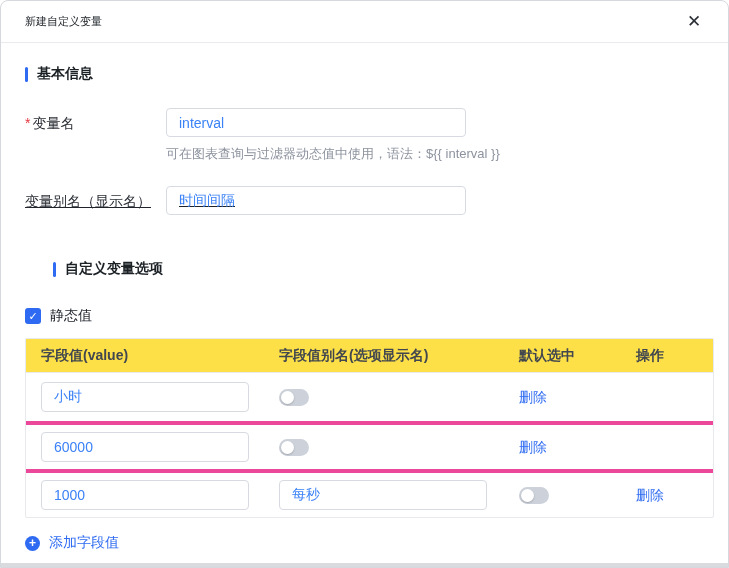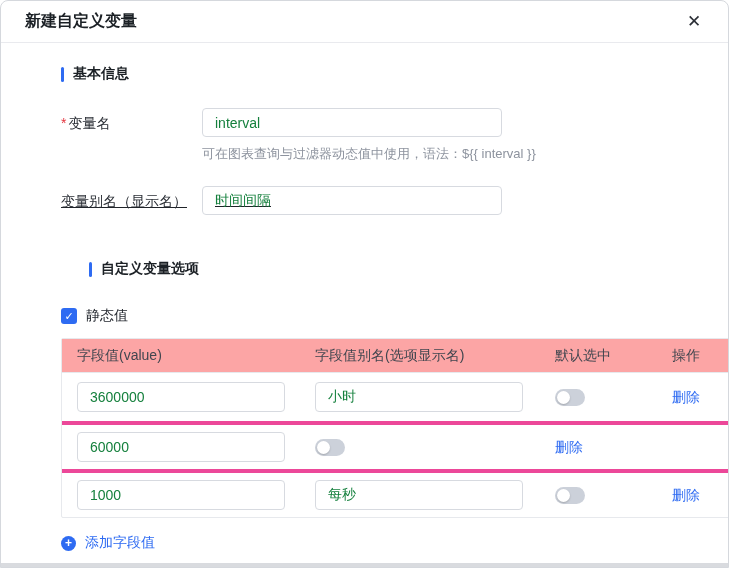--- a/index.html
+++ b/index.html
@@ -18,42 +18,42 @@
     border-radius: 8px 8px 0 0;
     overflow: hidden;
   }
   
   .dlg-header {
     height: 42px;
     display: flex; align-items: center;
     padding: 0 24px;
     border-bottom: 1px solid #e9eaee;
   }
-  .dlg-title { font-size: 16px; font-weight: 700; color: #1c2126; }
+  .dlg-title { font-size: 11px; font-weight: 400; color: #1c2126; }
   .dlg-close {
     margin-left: auto;
     width: 20px; height: 20px;
     display: flex; align-items: center; justify-content: center;
     font-size: 17px; color: #2b2f36; cursor: pointer; line-height: 1;
   }
-  .dlg-body { padding: 0 24px; margin-left: 36px; }
+  .dlg-body { padding: 0 24px; }
   
   .section-hd { display: flex; align-items: center; }
   .section-hd.first { margin-top: 22px; }
   .section-hd.second { margin-top: 44px; padding-left: 28px; }
   .section-bar { width: 3px; height: 15px; background: var(--accent); border-radius: 2px; }
   .section-label { margin-left: 9px; font-size: 14px; font-weight: 700; color: #1c2126; }
   
   .form-row { display: flex; align-items: flex-start; margin-top: 25px; }
   .form-label { width: 141px; flex: 0 0 141px; font-size: 14px; line-height: 30px; color: #2b2f36; }
   .req { color: #e5353e; margin-right: 2px; font-size: 14px; }
   .text-input {
     width: 300px; height: 29px;
     border: 1px solid #d7dae0; border-radius: 4px;
-    padding: 0 12px; font-size: 14px; color: #15803d;
+    padding: 0 12px; font-size: 14px; color: #3b82f6;
     font-family: "Liberation Sans", "DejaVu Sans", sans-serif;
     outline: none; background: #fff;
   }
   .help-text { margin: 8px 0 0 141px; font-size: 13px; color: #8d939e; }
   .form-row.alias { margin-top: 23px; text-decoration: underline; }
   
   .check-row { display: flex; align-items: center; margin-top: 29px; }
   .checkbox {
     width: 16px; height: 16px; border-radius: 3px;
     display: flex; align-items: center; justify-content: center;
@@ -63,23 +63,24 @@
   .check-label { margin-left: 9px; font-size: 14px; color: #23272e; }
   
   .value-table {
     margin-top: 13px;
     width: 689px;
     border: 1px solid #e7e9ed;
     border-radius: 2px;
   }
   .tbl-grid { display: grid; grid-template-columns: 238px 240px 117px 1fr; align-items: center; }
   .tbl-head {
-    background: #fca5a5;
+    background: #fde047;
     height: 34px;
     border-bottom: 1px solid #e7e9ed;
+    font-weight: bold;
   }
   .tbl-head .cell { font-size: 14px; color: #41464f; }
   .cell { padding-left: 15px; }
   .tbl-row { height: 48px; }
   .tbl-row + .tbl-row { border-top: 4px solid #ec4899; }
   .tbl-row .text-input { width: 208px; height: 30px; }
   
   .toggle {
     width: 30px; height: 17px; border-radius: 9px;
     background: #ccd1da; position: relative; cursor: pointer;
@@ -147,21 +148,20 @@
 
     <div class="value-table">
       <div class="tbl-grid tbl-head">
         <div class="cell">字段值(value)</div>
         <div class="cell">字段值别名(选项显示名)</div>
         <div class="cell">默认选中</div>
         <div class="cell">操作</div>
       </div>
 
       <div class="tbl-grid tbl-row">
-        <div class="cell"><input class="text-input" type="text" value="3600000" style=""></div>
         <div class="cell"><input class="text-input" type="text" value="小时" style=""></div>
         <div class="cell">
             <div class="toggle">
               <div class="knob"></div>
             </div>
           </div>
         <div class="cell"><a class="link">删除</a></div>
       </div>
 
       <div class="tbl-grid tbl-row">

